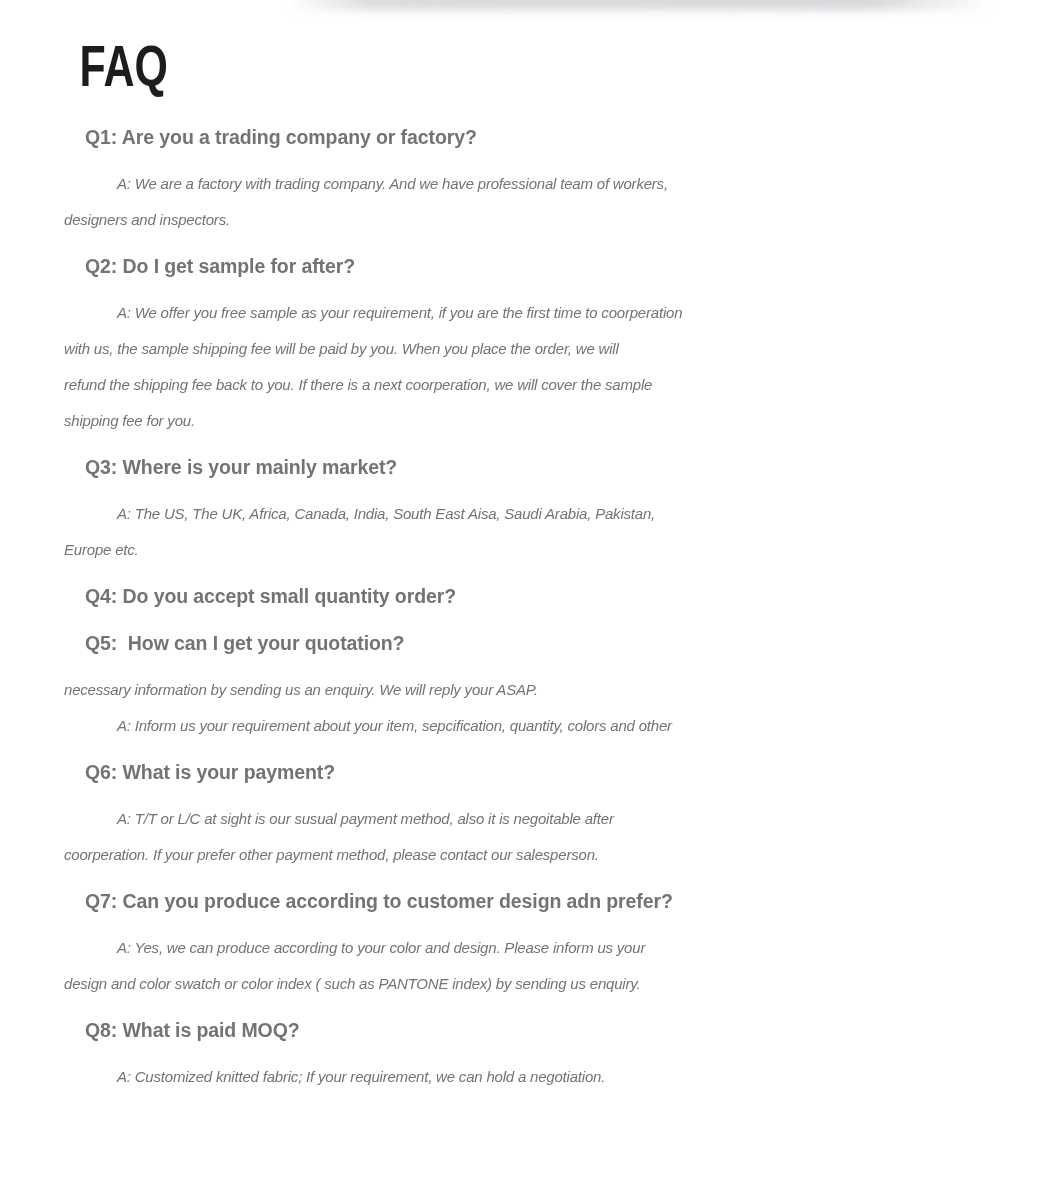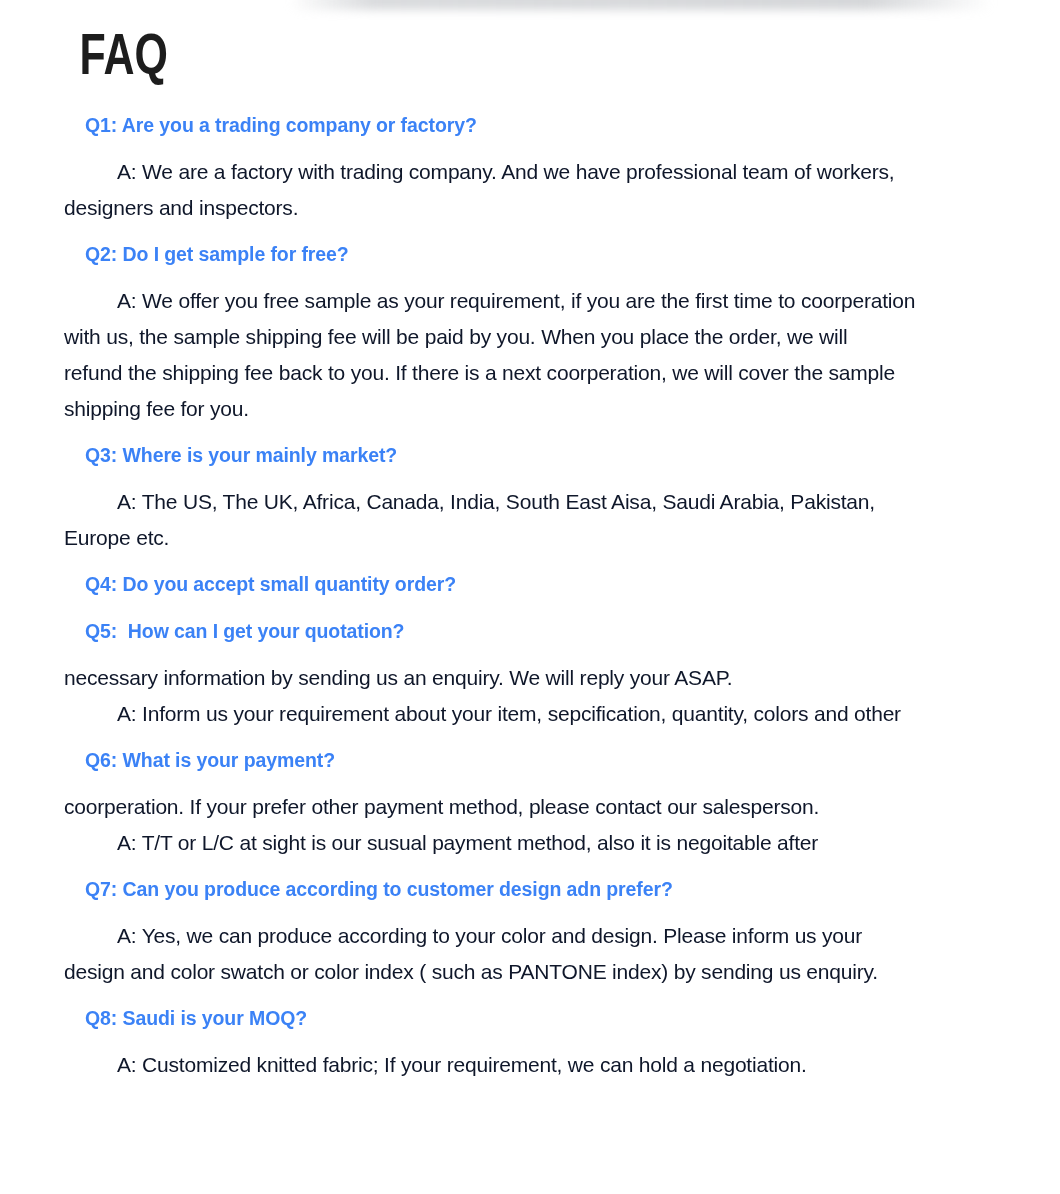--- a/index.html
+++ b/index.html
@@ -24,54 +24,55 @@
     border-radius: 12px;
     background: linear-gradient(to right,
       rgba(214,214,216,0) 0%,
       rgba(205,207,210,0.75) 12%,
       rgba(205,207,210,0.85) 82%,
       rgba(214,214,216,0) 100%);
     filter: blur(5px);
   }
   .page {
     position: relative;
-    padding: 25px 80px 0 64px;
+    padding: 37px 80px 0 64px;
   }
   .title {
     margin: 0 0 24px 0;
     padding-left: 21px;
     font-size: 58px;
     line-height: 58px;
     font-weight: 700;
     color: #1d1d1d;
     letter-spacing: 0;
     transform: scaleX(0.74);
     transform-origin: left center;
     white-space: pre-wrap;
   }
   .q {
     margin: 10px 0 11px 0;
     padding-left: 21px;
     font-size: 19.5px;
     line-height: 36px;
     font-weight: 700;
-    color: #3b82f6;
+    color: #737373;
     letter-spacing: -0.1px;
     white-space: pre-wrap;
   }
   .answer {
     margin: 0;
   }
   .a-line {
     margin: 0;
-    font-size: 21px;
+    font-size: 15px;
     line-height: 36px;
-    color: #0f172a;
+    color: #737373;
     letter-spacing: -0.2px;
     white-space: pre-wrap;
+    font-style: italic;
   }
   .a-line.first {
     padding-left: 53px;
   }
 </style>
 </head>
 <body>
 
 <div class="top-blur"></div>
 
@@ -81,21 +82,21 @@
 
   <section class="qa">
     <p class="q">Q1: Are you a trading company or factory?</p>
     <div class="answer">
       <p class="a-line first">A: We are a factory with trading company. And we have professional team of workers,</p>
       <p class="a-line">designers and inspectors.</p>
     </div>
   </section>
 
   <section class="qa">
-    <p class="q">Q2: Do I get sample for free?</p>
+    <p class="q">Q2: Do I get sample for after?</p>
     <div class="answer">
       <p class="a-line first">A: We offer you free sample as your requirement, if you are the first time to coorperation</p>
       <p class="a-line">with us, the sample shipping fee will be paid by you. When you place the order, we will</p>
       <p class="a-line">refund the shipping fee back to you. If there is a next coorperation, we will cover the sample</p>
       <p class="a-line">shipping fee for you.</p>
     </div>
   </section>
 
   <section class="qa">
     <p class="q">Q3: Where is your mainly market?</p>
@@ -113,33 +114,33 @@
     <p class="q">Q5:  How can I get your quotation?</p>
     <div class="answer">
       <p class="a-line">necessary information by sending us an enquiry. We will reply your ASAP.</p>
       <p class="a-line first">A: Inform us your requirement about your item, sepcification, quantity, colors and other</p>
     </div>
   </section>
 
   <section class="qa">
     <p class="q">Q6: What is your payment?</p>
     <div class="answer">
+      <p class="a-line first">A: T/T or L/C at sight is our susual payment method, also it is negoitable after</p>
       <p class="a-line">coorperation. If your prefer other payment method, please contact our salesperson.</p>
-      <p class="a-line first">A: T/T or L/C at sight is our susual payment method, also it is negoitable after</p>
     </div>
   </section>
 
   <section class="qa">
     <p class="q">Q7: Can you produce according to customer design adn prefer?</p>
     <div class="answer">
       <p class="a-line first">A: Yes, we can produce according to your color and design. Please inform us your</p>
       <p class="a-line">design and color swatch or color index ( such as PANTONE index) by sending us enquiry.</p>
     </div>
   </section>
 
   <section class="qa">
-    <p class="q">Q8: Saudi is your MOQ?</p>
+    <p class="q">Q8: What is paid MOQ?</p>
     <div class="answer">
       <p class="a-line first">A: Customized knitted fabric; If your requirement, we can hold a negotiation.</p>
     </div>
   </section>
 
 </div>
 
 </body></html>

